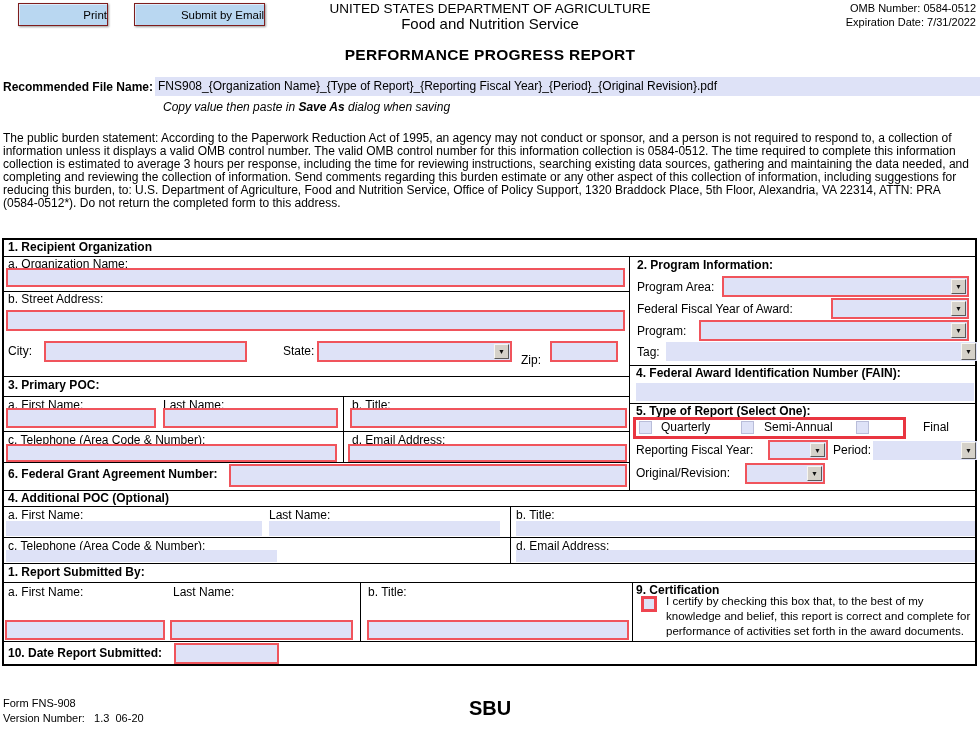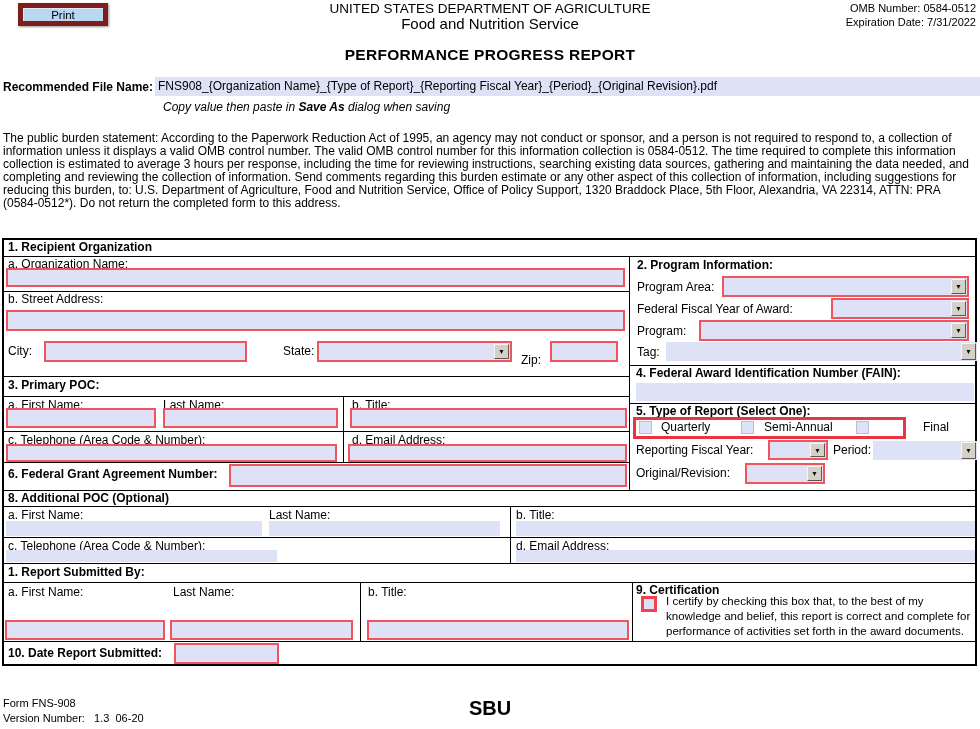--- a/index.html
+++ b/index.html
@@ -1,43 +1,46 @@
 <!DOCTYPE html>
 <html><head>
 <meta charset="utf-8">
 <style>
   * { margin:0; padding:0; box-sizing:border-box; font-family:"Liberation Sans", sans-serif; }
   html,body { background:#ffffff; }
   #app { position:relative; width:980px; height:729px; background:#fff; color:#000; overflow:hidden; font-size:12px; }
   .abs { position:absolute; }
   .lab { position:absolute; white-space:nowrap; font-size:12px; line-height:13px; }
   .b { font-weight:bold; }
-  .btn { position:absolute; background:#b9d7f1; border:5px solid #7f1d1d;
+  .btn { position:absolute; background:#b9d7f1; border:1px solid #7f1d1d;
          box-shadow:inset 1px 1px 0 #ddebf9, 1px 1px 2px #9a9a9a;
-         display:flex; align-items:center; justify-content:center; font-size:11.5px; cursor:pointer; }
+         display:flex; align-items:center; justify-content:flex-end; font-size:11.5px; cursor:pointer; }
   .field { position:absolute; background:#dee2f7; }
   .req { border:2px solid #f0545c; }
   .combo { position:absolute; background:#dee2f7; }
   .dd { position:absolute; right:1px; top:1px; bottom:1px; width:15px; background:#d5d1c9;
         border:1px solid; border-color:#f7f6f2 #585858 #585858 #f7f6f2;
         font-size:7px; line-height:7px; display:flex; align-items:center; justify-content:center; color:#111; }
   .hl { position:absolute; height:1px; background:#000; }
   .vl { position:absolute; width:1px; background:#000; }
   .cb { position:absolute; width:13px; height:13px; background:#dee2f7; border:1px solid #b9bdd9; }
   .groupbox { position:absolute; border:3px solid #e93540; }
   .cbig { position:absolute; width:16px; height:16px; background:#dee2f7; border:3px solid #ef4450; }
   .small { font-size:11px; line-height:13px; }
 </style>
 </head>
 <body>
 
 <div id="app">
 
   <div class="btn" style="left:18px; top:3px; width:90px; height:23px;">
       <span>Print</span>
+    </div>
+  <div class="btn" style="left:134px; top:3px; width:131px; height:23px;">
+      <span>Submit by Email</span>
     </div>
 
   <div class="abs" style="left:0; right:0; top:15px; text-align:center; font-size:15px;">Food and Nutrition Service</div>
   <div class="abs" style="left:0; right:0; top:1px; text-align:center; font-size:13.5px;">UNITED STATES DEPARTMENT OF AGRICULTURE</div>
 
   <div class="abs small" style="right:4px; top:2px; text-align:right;">OMB Number: 0584-0512</div>
   <div class="abs small" style="right:4px; top:16px; text-align:right;">Expiration Date: 7/31/2022</div>
 
   <div class="abs b" style="left:0; right:0; top:46px; text-align:center; font-size:15.5px; letter-spacing:0.3px;">PERFORMANCE PROGRESS REPORT</div>
 
@@ -133,21 +136,21 @@
       <span class="dd">▼</span>
     </div>
   <div class="lab" style="left:636px; top:467px;">Original/Revision:</div>
   <div class="combo req" style="left:745px; top:463px; width:80px; height:21px;">
       <span class="dd">▼</span>
     </div>
 
   <div class="lab b" style="left:8px; top:468px;">6. Federal Grant Agreement Number:</div>
   <div class="field req" style="left:229px; top:464px; width:398px; height:23px;"></div>
 
-  <div class="lab b" style="left:8px; top:492px;">8. Additional POC (Optional)</div>
+  <div class="lab b" style="left:8px; top:492px;">4. Additional POC (Optional)</div>
   <div class="lab" style="left:8px; top:509px;">a. First Name:</div>
   <div class="lab" style="left:269px; top:509px;">Last Name:</div>
   <div class="lab" style="left:516px; top:509px;">b. Title:</div>
   <div class="field" style="left:6px; top:521px; width:256px; height:15px;"></div>
   <div class="field" style="left:269px; top:521px; width:231px; height:15px;"></div>
   <div class="field" style="left:516px; top:521px; width:459px; height:15px;"></div>
   <div class="lab" style="left:8px; top:540px;">c. Telephone (Area Code &amp; Number):</div>
   <div class="field" style="left:6px; top:550px; width:271px; height:12px;"></div>
   <div class="lab" style="left:516px; top:540px;">d. Email Address:</div>
   <div class="field" style="left:516px; top:550px; width:459px; height:12px;"></div>

